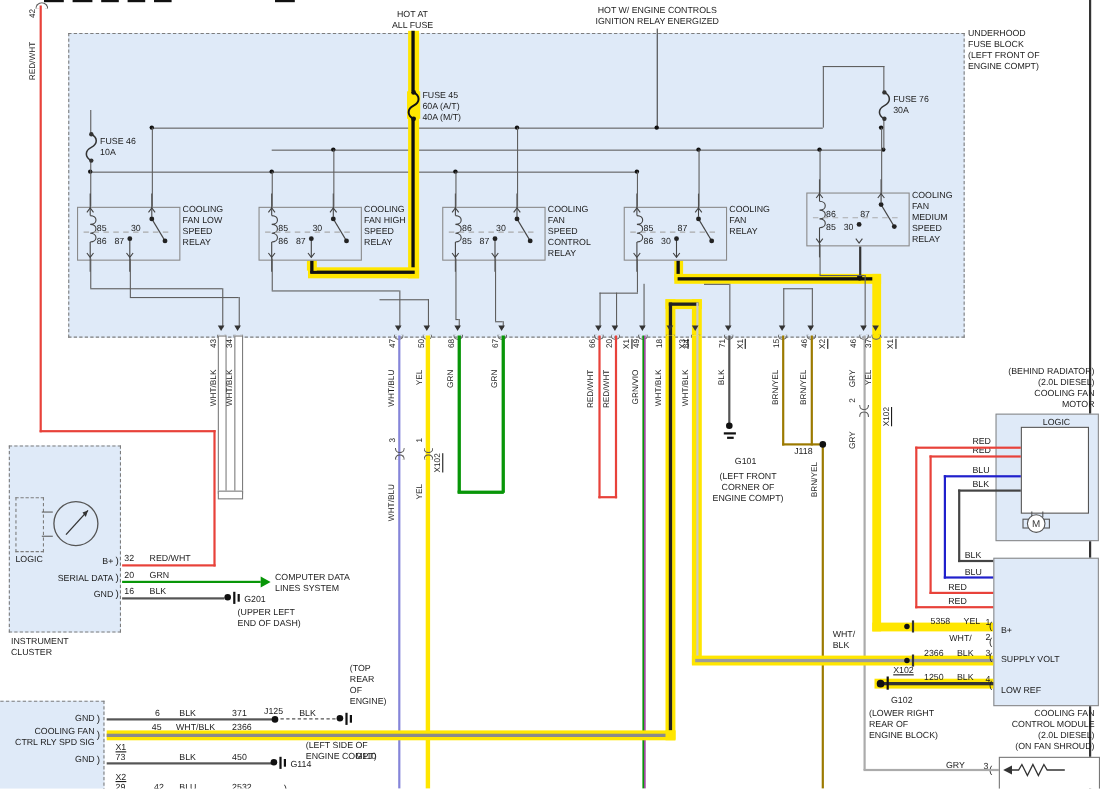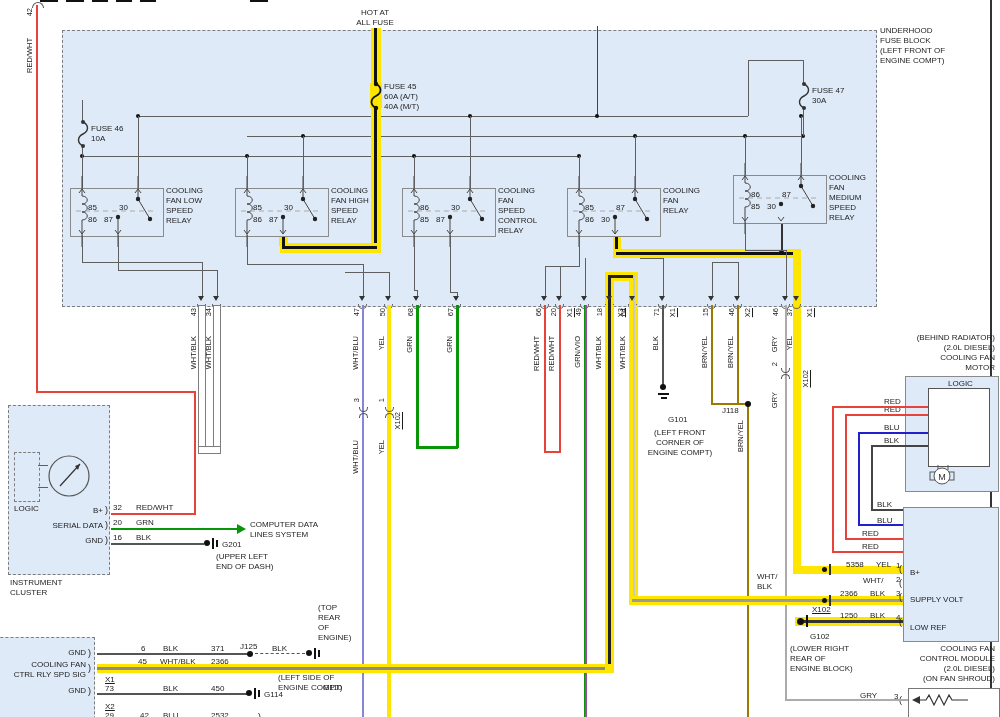--- a/index.html
+++ b/index.html
@@ -39,20 +39,22 @@
   <div class="w" style="left:990px;top:0;width:2px;height:717px;background:#333"></div>
 
   <div class="dashbox" style="left:62px;top:30px;width:813px;height:275px"></div>
   <div class="t" style="left:880px;top:26px">UNDERHOOD
 FUSE BLOCK
 (LEFT FRONT OF
 ENGINE COMPT)</div>
 
   <div class="t" style="left:330px;top:8px;width:90px;text-align:center">HOT AT
 ALL FUSE</div>
+  <div class="t" style="left:515px;top:5px;width:165px;text-align:center">HOT W/ ENGINE CONTROLS
+IGNITION RELAY ENERGIZED</div>
   <div class="w" style="left:597px;top:26px;width:1px;height:90px;background:#444"></div>
 
   <div class="arcup" style="left:32px;top:2px"></div>
   <div class="v" style="left:26px;top:8px">42</div>
   <div class="v" style="left:26px;top:38px">RED/WHT</div>
   <div class="w" style="left:36px;top:5px;width:2px;height:388px;background:#e8423a"></div>
   <div class="w" style="left:36px;top:391px;width:160px;height:2px;background:#e8423a"></div>
   <div class="w" style="left:194px;top:391px;width:2px;height:124px;background:#e8423a"></div>
   <div class="w" style="left:111px;top:513px;width:85px;height:2px;background:#e8423a"></div>
 
@@ -84,21 +86,21 @@
 
   <div class="w" style="left:748px;top:60px;width:1px;height:56px"></div>
   <div class="w" style="left:748px;top:60px;width:56px;height:1px"></div>
   <div class="w" style="left:803px;top:60px;width:1px;height:76px"></div>
   <div class="w" style="left:799px;top:83px;width:9px;height:26px;background:#dfeaf8"></div>
   <svg style="left:797px;top:82px" width="14" height="28" viewBox="0 0 14 28">
       <circle cx="7" cy="2" r="2" fill="#333"></circle>
       <path d="M7 2 c6 3 6 9 0 12 c-6 3 -6 9 0 12" stroke="#333" fill="none" stroke-width="1.4"></path>
       <circle cx="7" cy="26" r="2" fill="#333"></circle>
     </svg>
-  <div class="t" style="left:812px;top:86px">FUSE 47
+  <div class="t" style="left:812px;top:86px">FUSE 76
 30A</div>
 
   <div class="yb" style="left:371px;top:28px;width:10px;height:225px"></div>
   <div class="w" style="left:374px;top:28px;width:3px;height:56px;background:#111"></div>
   <div class="w" style="left:374px;top:106px;width:3px;height:143px;background:#111"></div>
   <div class="w" style="left:370px;top:83px;width:12px;height:25px;background:#ffe600"></div>
   <svg style="left:369px;top:82px" width="14" height="28" viewBox="0 0 14 28">
       <circle cx="7" cy="2" r="2.2" fill="#111"></circle>
       <path d="M7 2 c6 3 6 9 0 12 c-6 3 -6 9 0 12" stroke="#111" fill="none" stroke-width="1.8"></path>
       <circle cx="7" cy="26" r="2.2" fill="#111"></circle>

